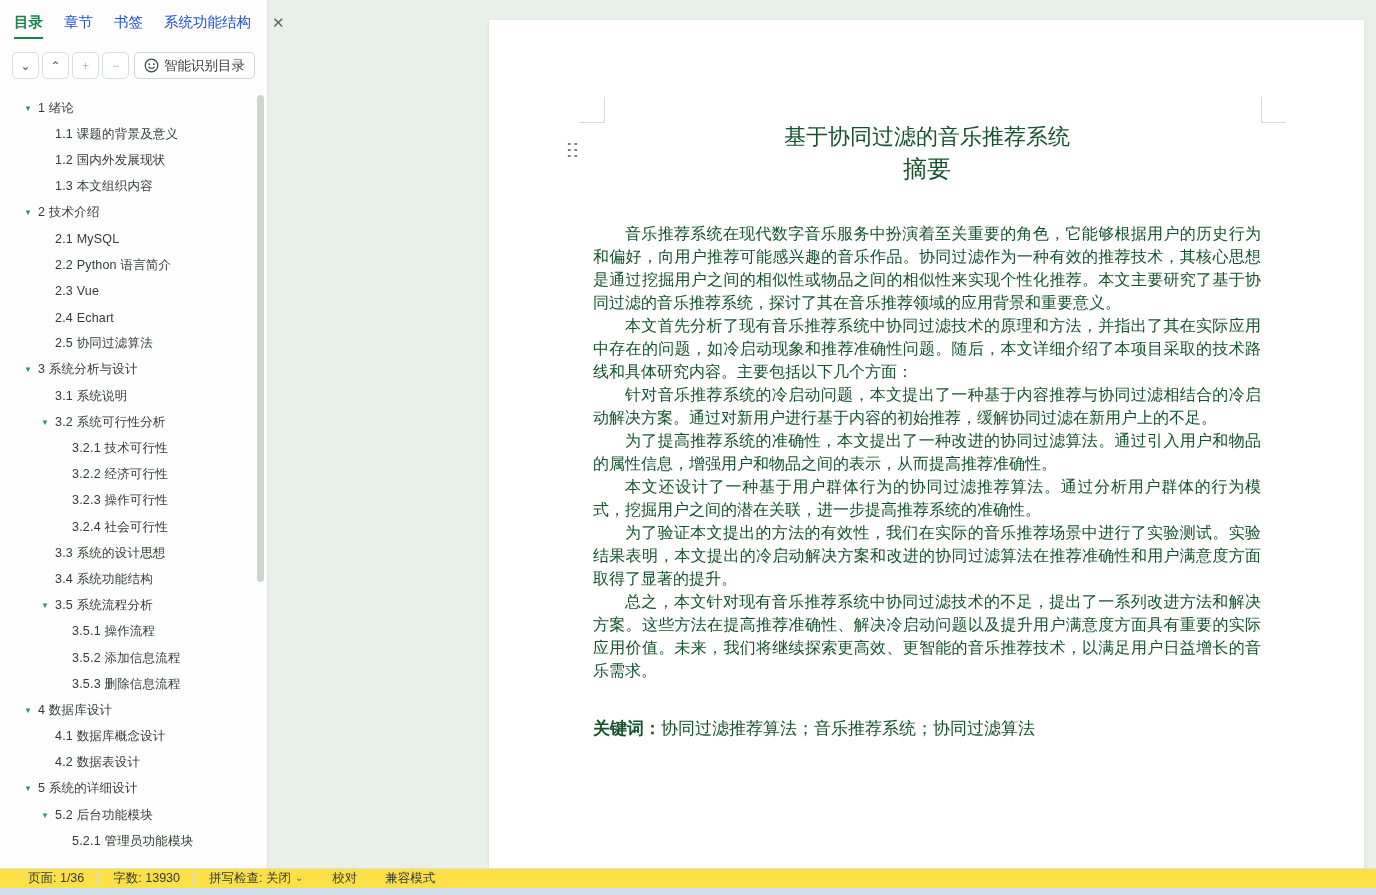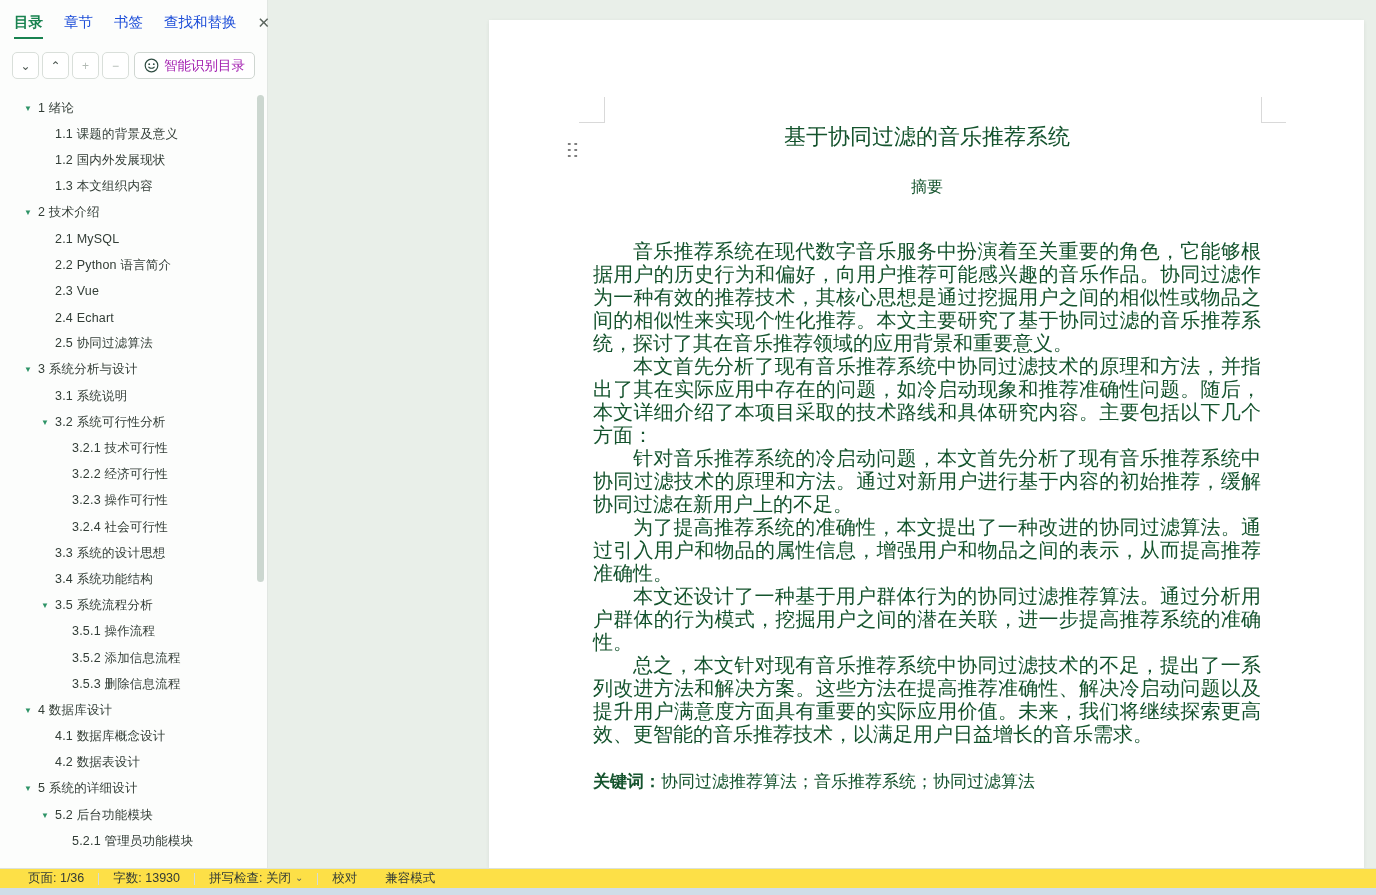--- a/index.html
+++ b/index.html
@@ -13,21 +13,21 @@
   .tab { font-size:14.5px; color:#1d4ed8; cursor:pointer; padding-bottom:7px; position:relative; white-space:nowrap; }
   .tab.active { color:#18824f; font-weight:bold; }
   .tab.active::after { content:""; position:absolute; left:0; right:0; bottom:0; height:2px; background:#18824f; }
   .pane-close { margin-left:auto; font-size:15px; color:#5c665f; cursor:pointer; padding-bottom:6px; }
 
   .nav-toolbar { display:flex; align-items:center; padding:13px 12px 0 12px; gap:3px; }
   .nav-btn { width:27px; height:27px; border:1px solid #d9dfda; border-radius:5px; background:#fff;
              color:#4f5954; font-size:12px; display:flex; align-items:center; justify-content:center; cursor:pointer; }
   .nav-btn.dim { color:#b2bab4; }
   .smart-btn { margin-left:auto; height:27px; border:1px solid #cfd6d1; border-radius:5px; background:#fff;
-               display:flex; align-items:center; gap:5px; padding:0 9px; font-size:13.5px; color:#a21caf; cursor:pointer; white-space:nowrap; }
+               display:flex; align-items:center; gap:5px; padding:0 9px; font-size:13.5px; color:#404040; cursor:pointer; white-space:nowrap; }
 
   .toc { position:absolute; top:95px; left:0; right:10px; bottom:0; overflow:hidden; }
   .toc-item { display:flex; align-items:center; height:26.2px; font-size:12.5px; color:#323d36; cursor:pointer; white-space:nowrap; }
   .toc-item .caret { width:14px; font-size:8px; color:#2e9467; flex:0 0 14px; }
   .toc-item .lbl { letter-spacing:.2px; }
   .toc-item.lvl1 { padding-left:24px; }
   .toc-item.lvl2 { padding-left:55px; }
   .toc-item.lvl2.has-caret { padding-left:41px; }
   .toc-item.lvl3 { padding-left:72px; }
 
@@ -40,44 +40,44 @@
           box-shadow:0 1px 4px rgba(0,0,0,.07); }
   .corner { position:absolute; }
   .corner.tl { left:90px; top:77px; width:26px; height:26px; border-right:1px solid #d9d9d9; border-bottom:1px solid #d9d9d9; }
   .corner.tr { right:78px; top:77px; width:25px; height:26px; border-left:1px solid #d9d9d9; border-bottom:1px solid #d9d9d9; }
   .drag-handle { position:absolute; left:76px; top:120px; width:13px; height:18px;
                  background-image:radial-gradient(circle,#7e7e7e 1.3px,transparent 1.5px);
                  background-size:6.5px 6px; background-position:1px 1px; cursor:grab; }
 
   .doc-content { padding:100px 103px 0 104px; font-family:"Liberation Serif","DejaVu Serif",serif; color:#14532d; }
   .doc-title { font-size:22px; font-weight:400; text-align:center; line-height:34px; }
-  .doc-subtitle { font-size:16px; font-weight:400; text-align:center; line-height:30px; margin-top:18px; }
+  .doc-subtitle { font-size:24px; font-weight:400; text-align:center; line-height:30px; }
   .doc-body { margin-top:38px; }
-  .doc-body p { font-size:20px; line-height:23px; text-align:justify; text-indent:2em; }
-  .keywords { margin-top:24px; font-size:17px; line-height:23px; }
+  .doc-body p { font-size:16px; line-height:23px; text-align:justify; text-indent:2em; }
+  .keywords { margin-top:35px; font-size:17px; line-height:23px; }
   .keywords b { font-weight:bold; }
 
   
   .statusbar { position:absolute; left:0; right:0; top:868px; height:20px; background:#fde047;
                border-top:1px solid #dbe2dc; display:flex; align-items:center; padding-left:14px;
                font-size:12.5px; color:#333b36; z-index:4; }
   .statusbar .item { padding:0 14px; cursor:pointer; display:flex; align-items:center; gap:4px; white-space:nowrap; }
   .statusbar .sep { width:1px; height:12px; background:#d5dcd6; }
   .statusbar .chev { font-size:10px; color:#5a645e; margin-top:-3px; }
   .bottom-strip { position:absolute; left:0; right:0; top:888px; height:7px; background:#cfdde8; }
 </style>
 </head>
 <body>
 
 <div class="sidebar">
   <div class="tabbar">
     <div class="tab active">目录</div>
     <div class="tab">章节</div>
     <div class="tab">书签</div>
-    <div class="tab">查找和替换</div>
+    <div class="tab">系统功能结构</div>
     <div class="pane-close">✕</div>
   </div>
   <div class="nav-toolbar">
     <button class="nav-btn">
         <span>⌄</span>
       </button>
     <button class="nav-btn">
         <span>⌃</span>
       </button>
     <button class="nav-btn dim">
@@ -200,23 +200,24 @@
   <div class="page">
     <div class="corner tl"></div>
     <div class="corner tr"></div>
     <div class="drag-handle"></div>
     <div class="doc-content">
       <div class="doc-title">基于协同过滤的音乐推荐系统</div>
       <div class="doc-subtitle">摘要</div>
       <div class="doc-body" id="paragraphs">
           <p>音乐推荐系统在现代数字音乐服务中扮演着至关重要的角色，它能够根据用户的历史行为和偏好，向用户推荐可能感兴趣的音乐作品。协同过滤作为一种有效的推荐技术，其核心思想是通过挖掘用户之间的相似性或物品之间的相似性来实现个性化推荐。本文主要研究了基于协同过滤的音乐推荐系统，探讨了其在音乐推荐领域的应用背景和重要意义。</p>
           <p>本文首先分析了现有音乐推荐系统中协同过滤技术的原理和方法，并指出了其在实际应用中存在的问题，如冷启动现象和推荐准确性问题。随后，本文详细介绍了本项目采取的技术路线和具体研究内容。主要包括以下几个方面：</p>
-          <p>针对音乐推荐系统的冷启动问题，本文首先分析了现有音乐推荐系统中协同过滤技术的原理和方法。通过对新用户进行基于内容的初始推荐，缓解协同过滤在新用户上的不足。</p>
+          <p>针对音乐推荐系统的冷启动问题，本文提出了一种基于内容推荐与协同过滤相结合的冷启动解决方案。通过对新用户进行基于内容的初始推荐，缓解协同过滤在新用户上的不足。</p>
           <p>为了提高推荐系统的准确性，本文提出了一种改进的协同过滤算法。通过引入用户和物品的属性信息，增强用户和物品之间的表示，从而提高推荐准确性。</p>
           <p>本文还设计了一种基于用户群体行为的协同过滤推荐算法。通过分析用户群体的行为模式，挖掘用户之间的潜在关联，进一步提高推荐系统的准确性。</p>
+          <p>为了验证本文提出的方法的有效性，我们在实际的音乐推荐场景中进行了实验测试。实验结果表明，本文提出的冷启动解决方案和改进的协同过滤算法在推荐准确性和用户满意度方面取得了显著的提升。</p>
           <p>总之，本文针对现有音乐推荐系统中协同过滤技术的不足，提出了一系列改进方法和解决方案。这些方法在提高推荐准确性、解决冷启动问题以及提升用户满意度方面具有重要的实际应用价值。未来，我们将继续探索更高效、更智能的音乐推荐技术，以满足用户日益增长的音乐需求。</p>
         </div>
       <p class="keywords"><b>关键词：</b><span>协同过滤推荐算法；音乐推荐系统；协同过滤算法</span></p>
     </div>
   </div>
 </div>
 
 <div class="statusbar">
   <span class="item">页面: 1/36</span>
   <span class="sep"></span>

